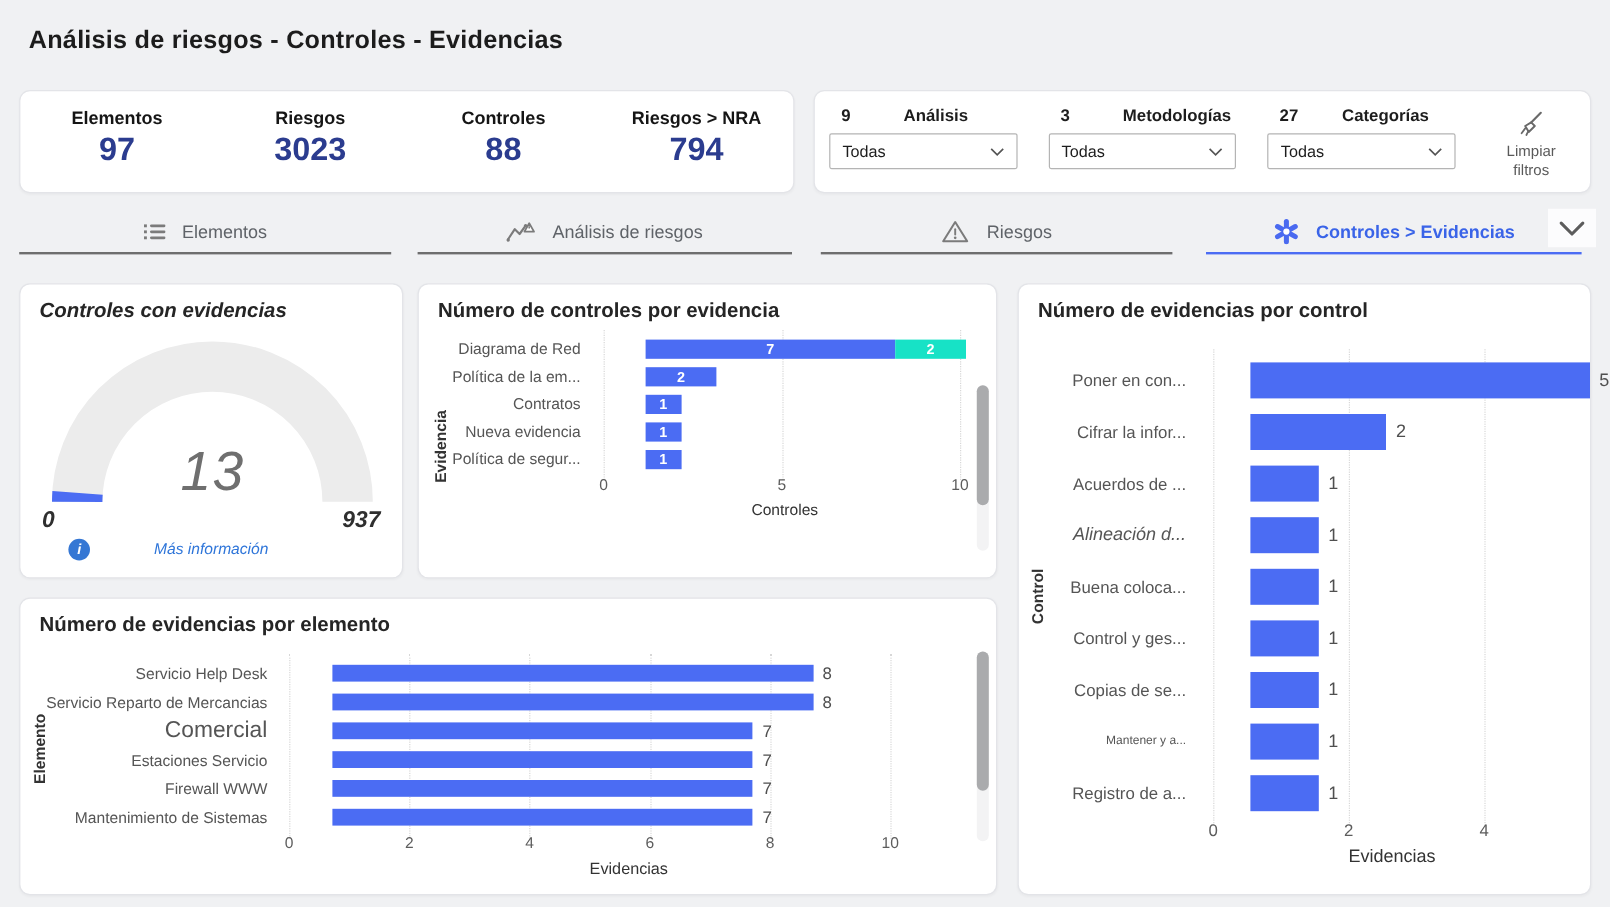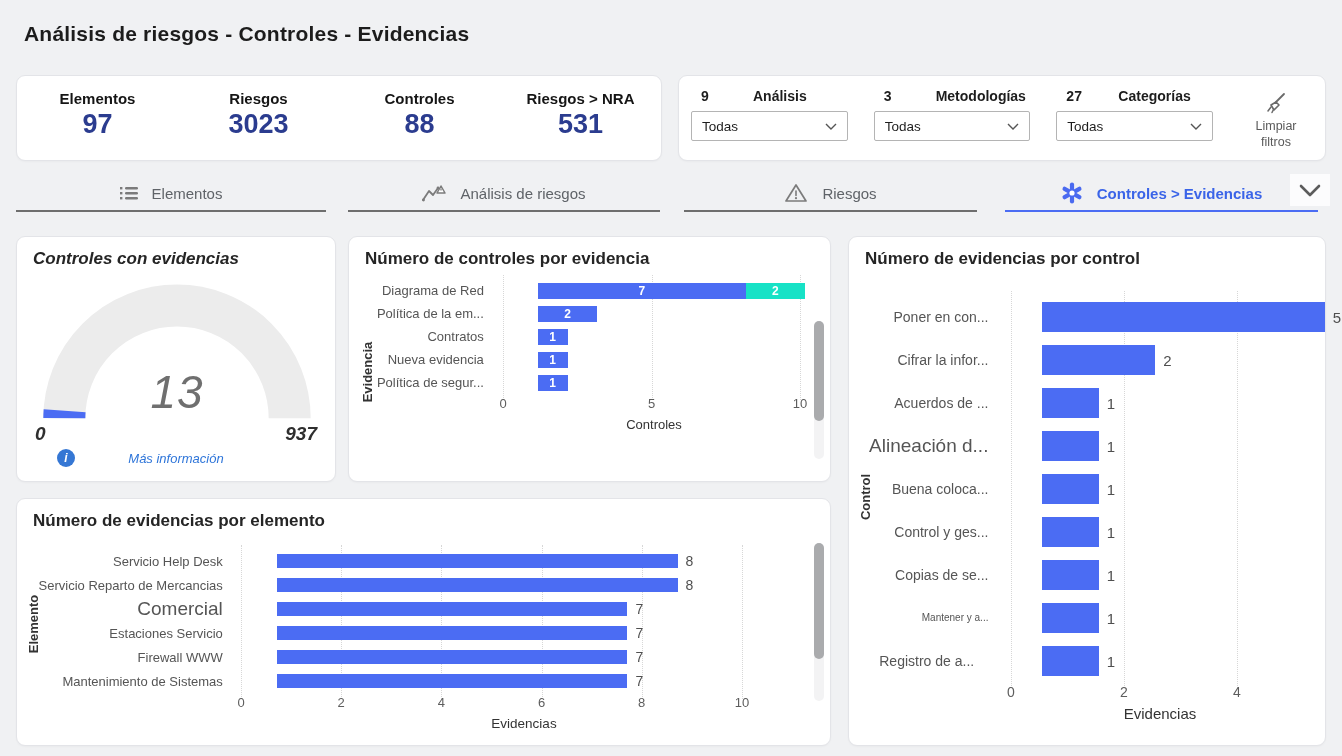--- a/index.html
+++ b/index.html
@@ -101,21 +101,21 @@
   <div class="kpi">
     <div class="kpi-label">Riesgos</div>
     <div class="kpi-value">3023</div>
   </div>
   <div class="kpi">
     <div class="kpi-label">Controles</div>
     <div class="kpi-value">88</div>
   </div>
   <div class="kpi">
     <div class="kpi-label">Riesgos &gt; NRA</div>
-    <div class="kpi-value">531</div>
+    <div class="kpi-value">794</div>
   </div>
 </div>
 
 <div class="card filter-card">
   <div class="filter-group">
     <div class="fg-head">
       <span class="fg-count">9</span>
       <span>Análisis</span>
     </div>
     <div class="select">
@@ -303,21 +303,21 @@
         </div>
       </div>
       <div class="brow" style="height: 43px;">
         <div class="bcat" style="width: 146px; font-size: 14px;">Acuerdos de ...</div>
         <div class="btrack" style="width: 298px;">
           <div class="bseg" style="left: 0px; width: 56.4px; height: 30px; top: 6.5px; background: rgb(75, 108, 243);"></div>
           <div class="bval" style="left: 64.4px; font-size: 15px;">1</div>
         </div>
       </div>
       <div class="brow" style="height: 43px;">
-        <div class="bcat" style="width: 146px; font-size: 19px;">Alineación d...</div>
+        <div class="bcat" style="width: 146px; font-size: 15px; font-style: italic;">Alineación d...</div>
         <div class="btrack" style="width: 298px;">
           <div class="bseg" style="left: 0px; width: 56.4px; height: 30px; top: 6.5px; background: rgb(75, 108, 243);"></div>
           <div class="bval" style="left: 64.4px; font-size: 15px;">1</div>
         </div>
       </div>
       <div class="brow" style="height: 43px;">
         <div class="bcat" style="width: 146px; font-size: 14px;">Buena coloca...</div>
         <div class="btrack" style="width: 298px;">
           <div class="bseg" style="left: 0px; width: 56.4px; height: 30px; top: 6.5px; background: rgb(75, 108, 243);"></div>
           <div class="bval" style="left: 64.4px; font-size: 15px;">1</div>
@@ -338,21 +338,21 @@
         </div>
       </div>
       <div class="brow" style="height: 43px;">
         <div class="bcat" style="width: 146px; font-size: 10px;">Mantener y a...</div>
         <div class="btrack" style="width: 298px;">
           <div class="bseg" style="left: 0px; width: 56.4px; height: 30px; top: 6.5px; background: rgb(75, 108, 243);"></div>
           <div class="bval" style="left: 64.4px; font-size: 15px;">1</div>
         </div>
       </div>
       <div class="brow" style="height: 43px;">
-        <div class="bcat" style="width: 146px; font-size: 14px; text-align: center;">Registro de a...</div>
+        <div class="bcat" style="width: 146px; font-size: 14px;">Registro de a...</div>
         <div class="btrack" style="width: 298px;">
           <div class="bseg" style="left: 0px; width: 56.4px; height: 30px; top: 6.5px; background: rgb(75, 108, 243);"></div>
           <div class="bval" style="left: 64.4px; font-size: 15px;">1</div>
         </div>
       </div>
       <div class="tickrow" style="margin-left: 146px; width: 298px; font-size: 14px;">
         <span class="tick" style="left: 0px;">0</span>
         <span class="tick" style="left: 112.9px;">2</span>
         <span class="tick" style="left: 225.8px;">4</span>
       </div>

